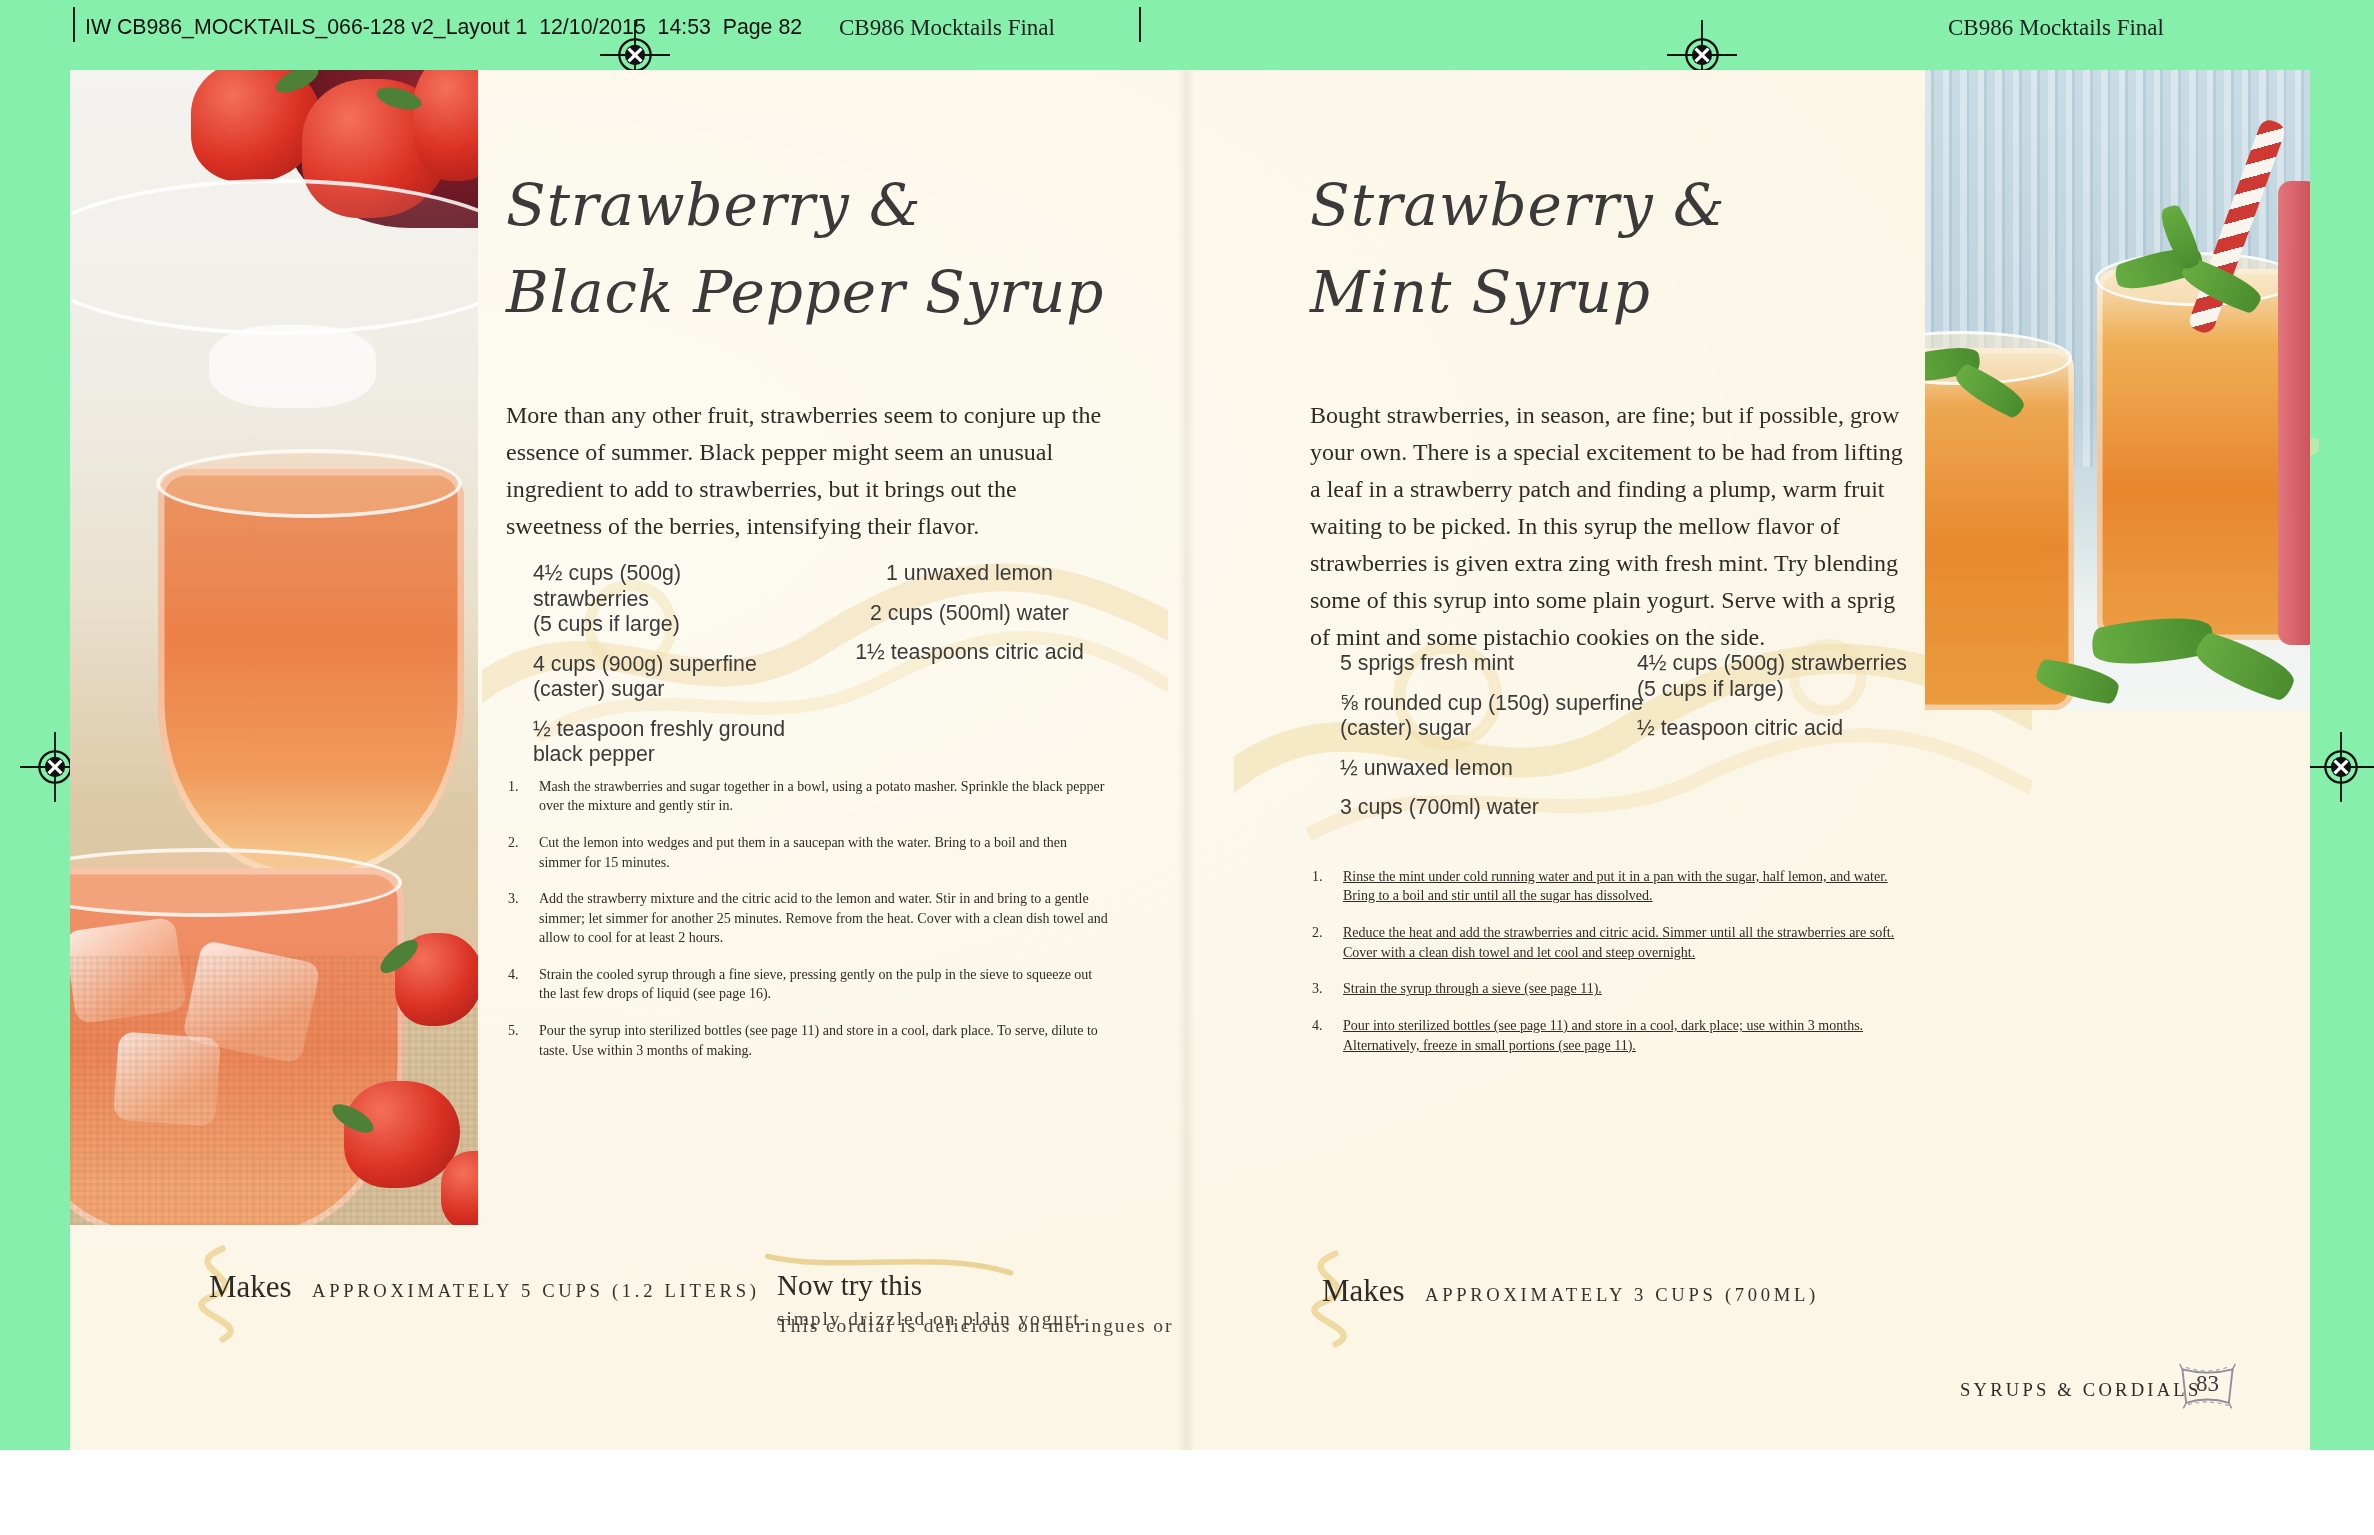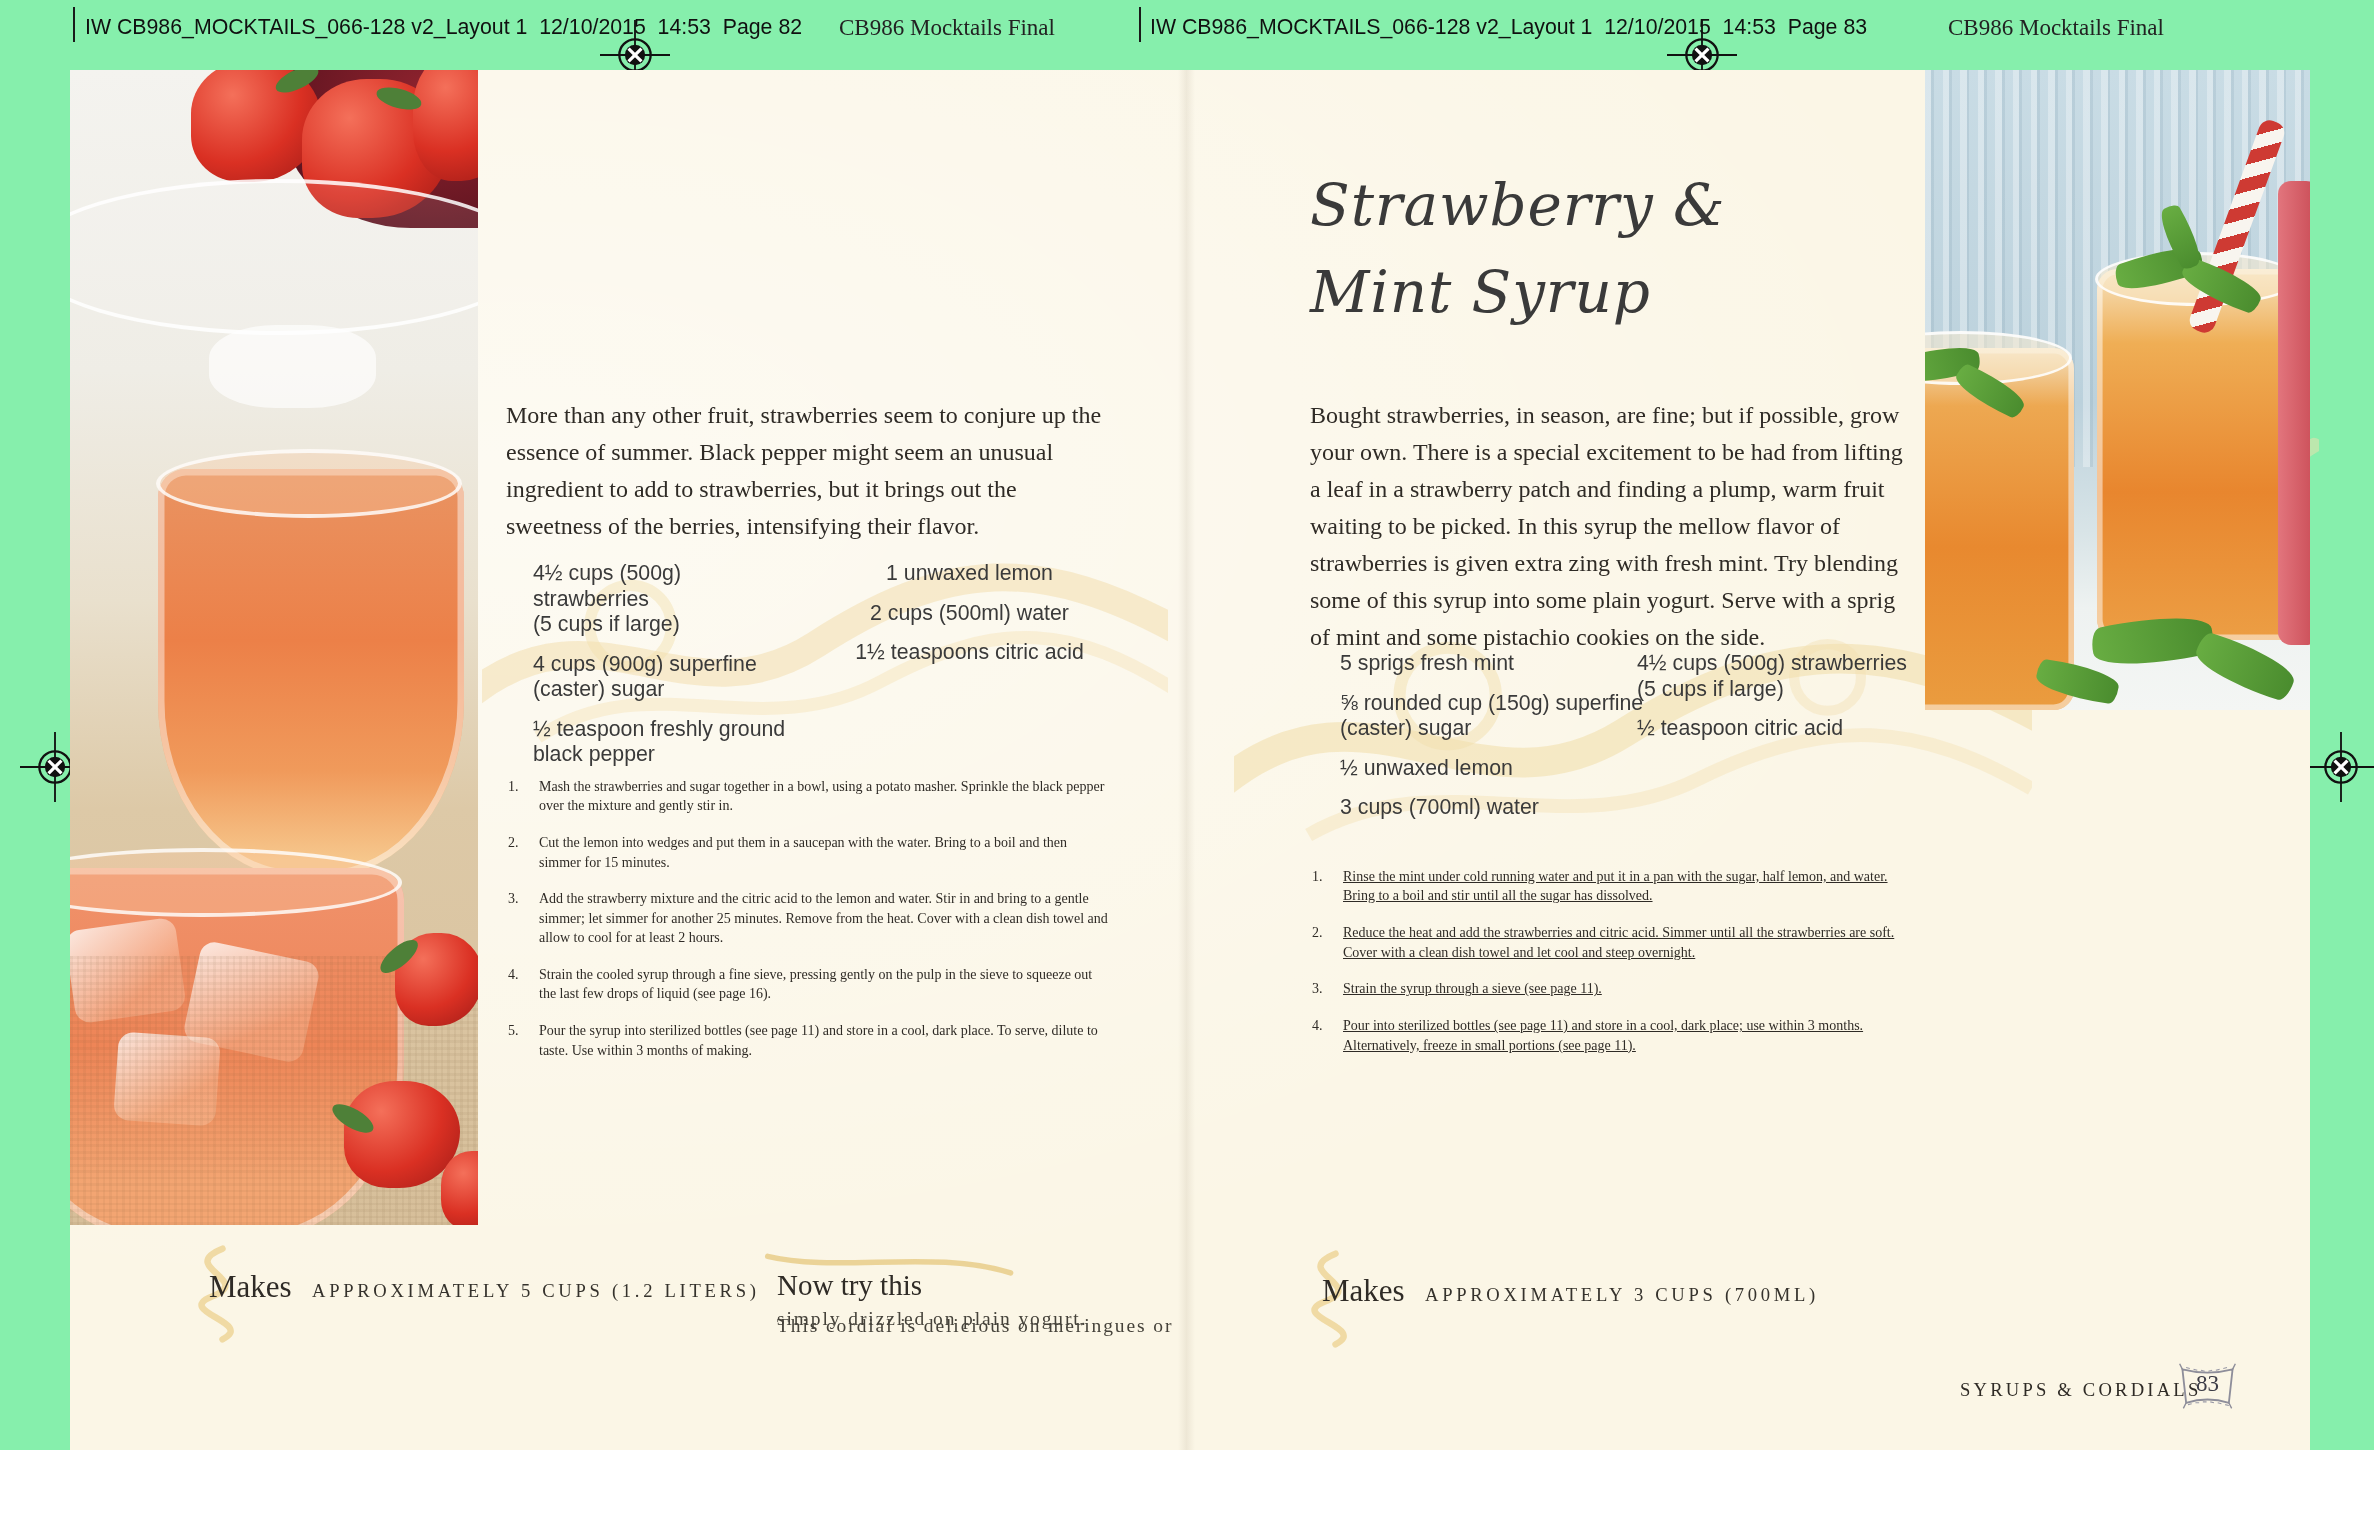--- a/index.html
+++ b/index.html
@@ -90,21 +90,20 @@
 
 <div class="canvas">
 
   <div class="tick-v" style="left:73px;top:7.4px;"></div>
   <div class="tick-v" style="left:1139px;top:7.4px;"></div>
   <div class="tick-v" style="left:78px;top:1482px;"></div>
   <div class="tick-v" style="left:2302px;top:1482px;"></div>
 
   <div class="proof-header" style="left:85px;top:15px;">IW CB986_MOCKTAILS_066-128 v2_Layout 1  12/10/2015  14:53  Page 82</div>
   <div class="proof-title" style="left:839px;top:15px;">CB986 Mocktails Final</div>
-  <div class="proof-header" style="left:1150px;top:15px;">IW CB986_MOCKTAILS_066-128 v2_Layout 1  12/10/2015  14:53  Page 83</div>
   <div class="proof-title" style="left:1948px;top:15px;">CB986 Mocktails Final</div>
 
   <svg class="regmark" style="left:600px;top:19.5px;" viewBox="0 0 76 76">
       <line x1="0" y1="38" x2="76" y2="38" stroke="#111" stroke-width="2"></line>
       <line x1="38" y1="0" x2="38" y2="76" stroke="#111" stroke-width="2"></line>
       <circle cx="38" cy="38" r="17" fill="none" stroke="#111" stroke-width="2.5"></circle>
       <circle cx="38" cy="38" r="11" fill="#111"></circle>
       <path d="M31 31 L45 45 M45 31 L31 45" stroke="#fff" stroke-width="3.5"></path>
     </svg>
   <svg class="regmark" style="left:1667px;top:19.5px;" viewBox="0 0 76 76">
@@ -202,20 +201,22 @@
     <span class="mleaf" style="left:-28px;top:278px;width:83px;height:33px;transform:rotate(-15deg);"></span>
     <span class="mleaf" style="left:28px;top:306px;width:74px;height:30px;transform:rotate(25deg);"></span>
     <span class="mleaf" style="left:190px;top:181px;width:88px;height:35px;transform:rotate(-20deg);"></span>
     <span class="mleaf" style="left:255px;top:199px;width:83px;height:33px;transform:rotate(20deg);"></span>
     <span class="mleaf" style="left:223px;top:153px;width:65px;height:28px;transform:rotate(60deg);"></span>
     <span class="mleaf" style="left:167px;top:547px;width:121px;height:48px;transform:rotate(-12deg);"></span>
     <span class="mleaf" style="left:269px;top:575px;width:102px;height:43px;transform:rotate(18deg);"></span>
     <span class="mleaf" style="left:111px;top:594px;width:83px;height:35px;transform:rotate(8deg);"></span>
   </div>
 
+  <div class="script-title" style="left:506px;top:162px;"><span>Strawberry &amp;</span>
+<span>Black Pepper Syrup</span></div>
 
   <div class="intro" style="left:506px;top:397px;width:598px;">More than any other fruit, strawberries seem to conjure up the essence of summer. Black pepper might seem an unusual ingredient to add to strawberries, but it brings out the sweetness of the berries, intensifying their flavor.</div>
 
   <div class="ing" style="left:533px;top:561px;width:269px;">
     <div>4½ cups (500g) strawberries
 (5 cups if large)</div>
     <div>4 cups (900g) superfine
 (caster) sugar</div>
     <div>½ teaspoon freshly ground
 black pepper</div>

